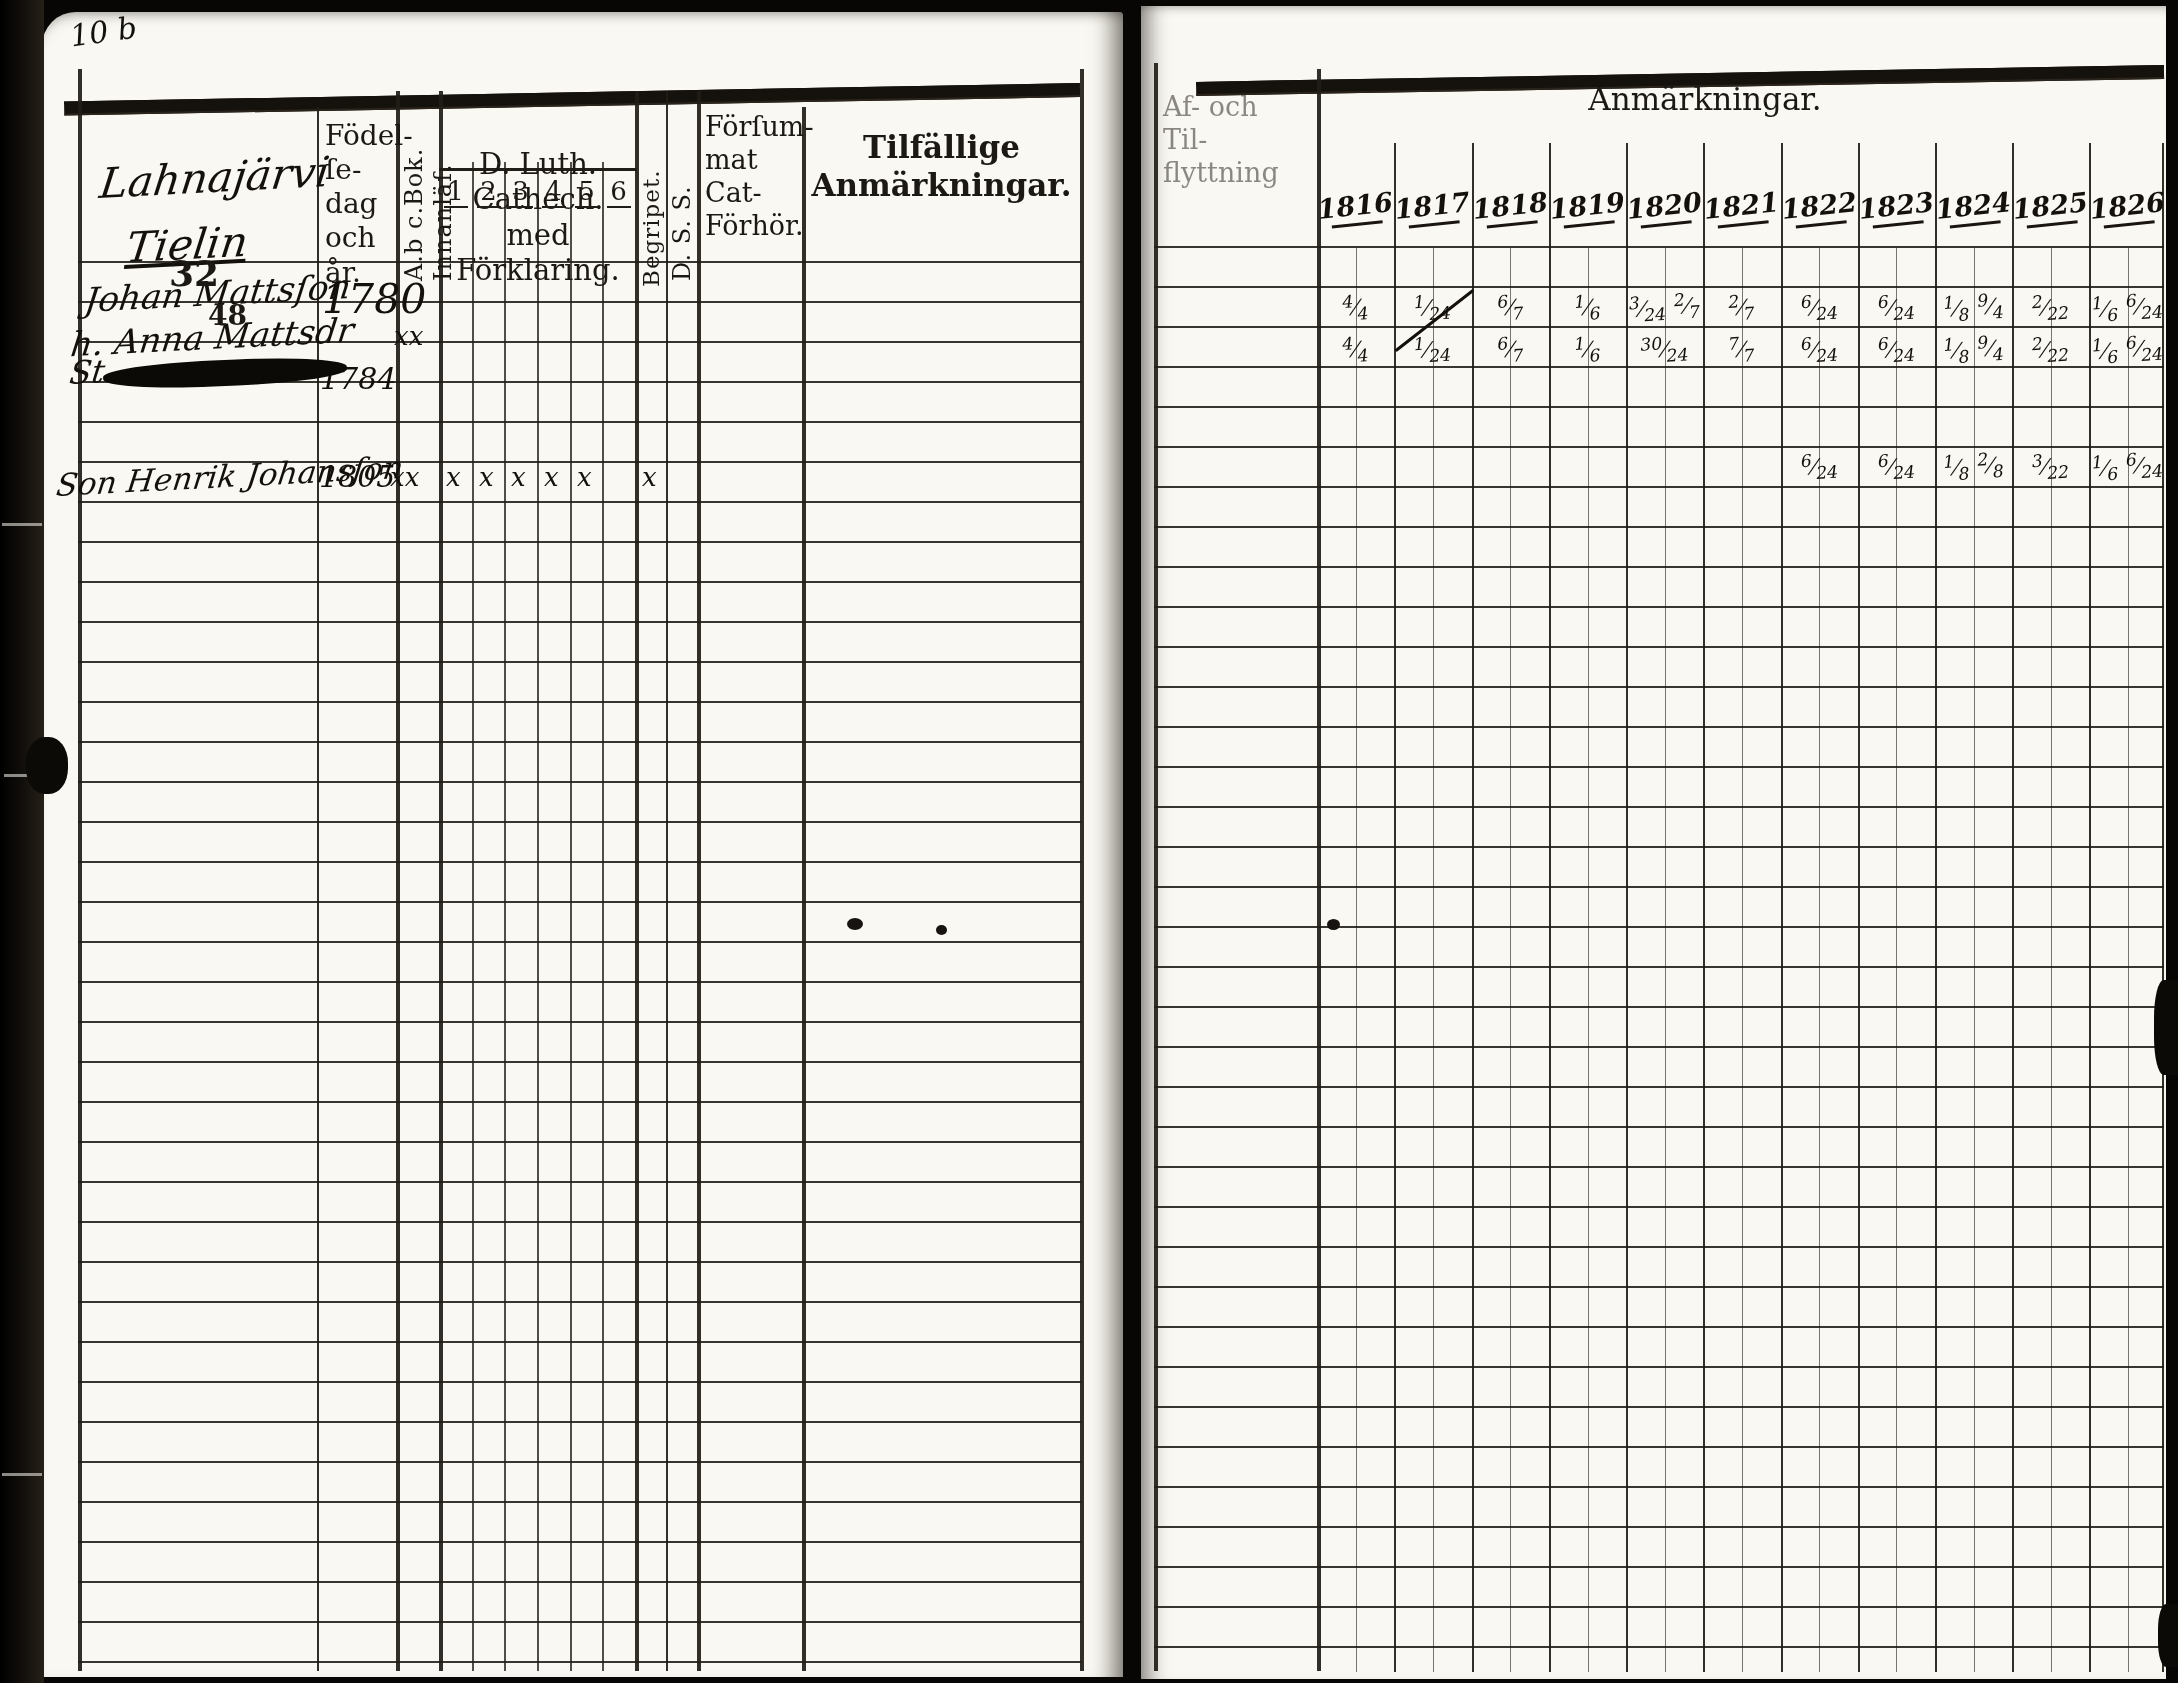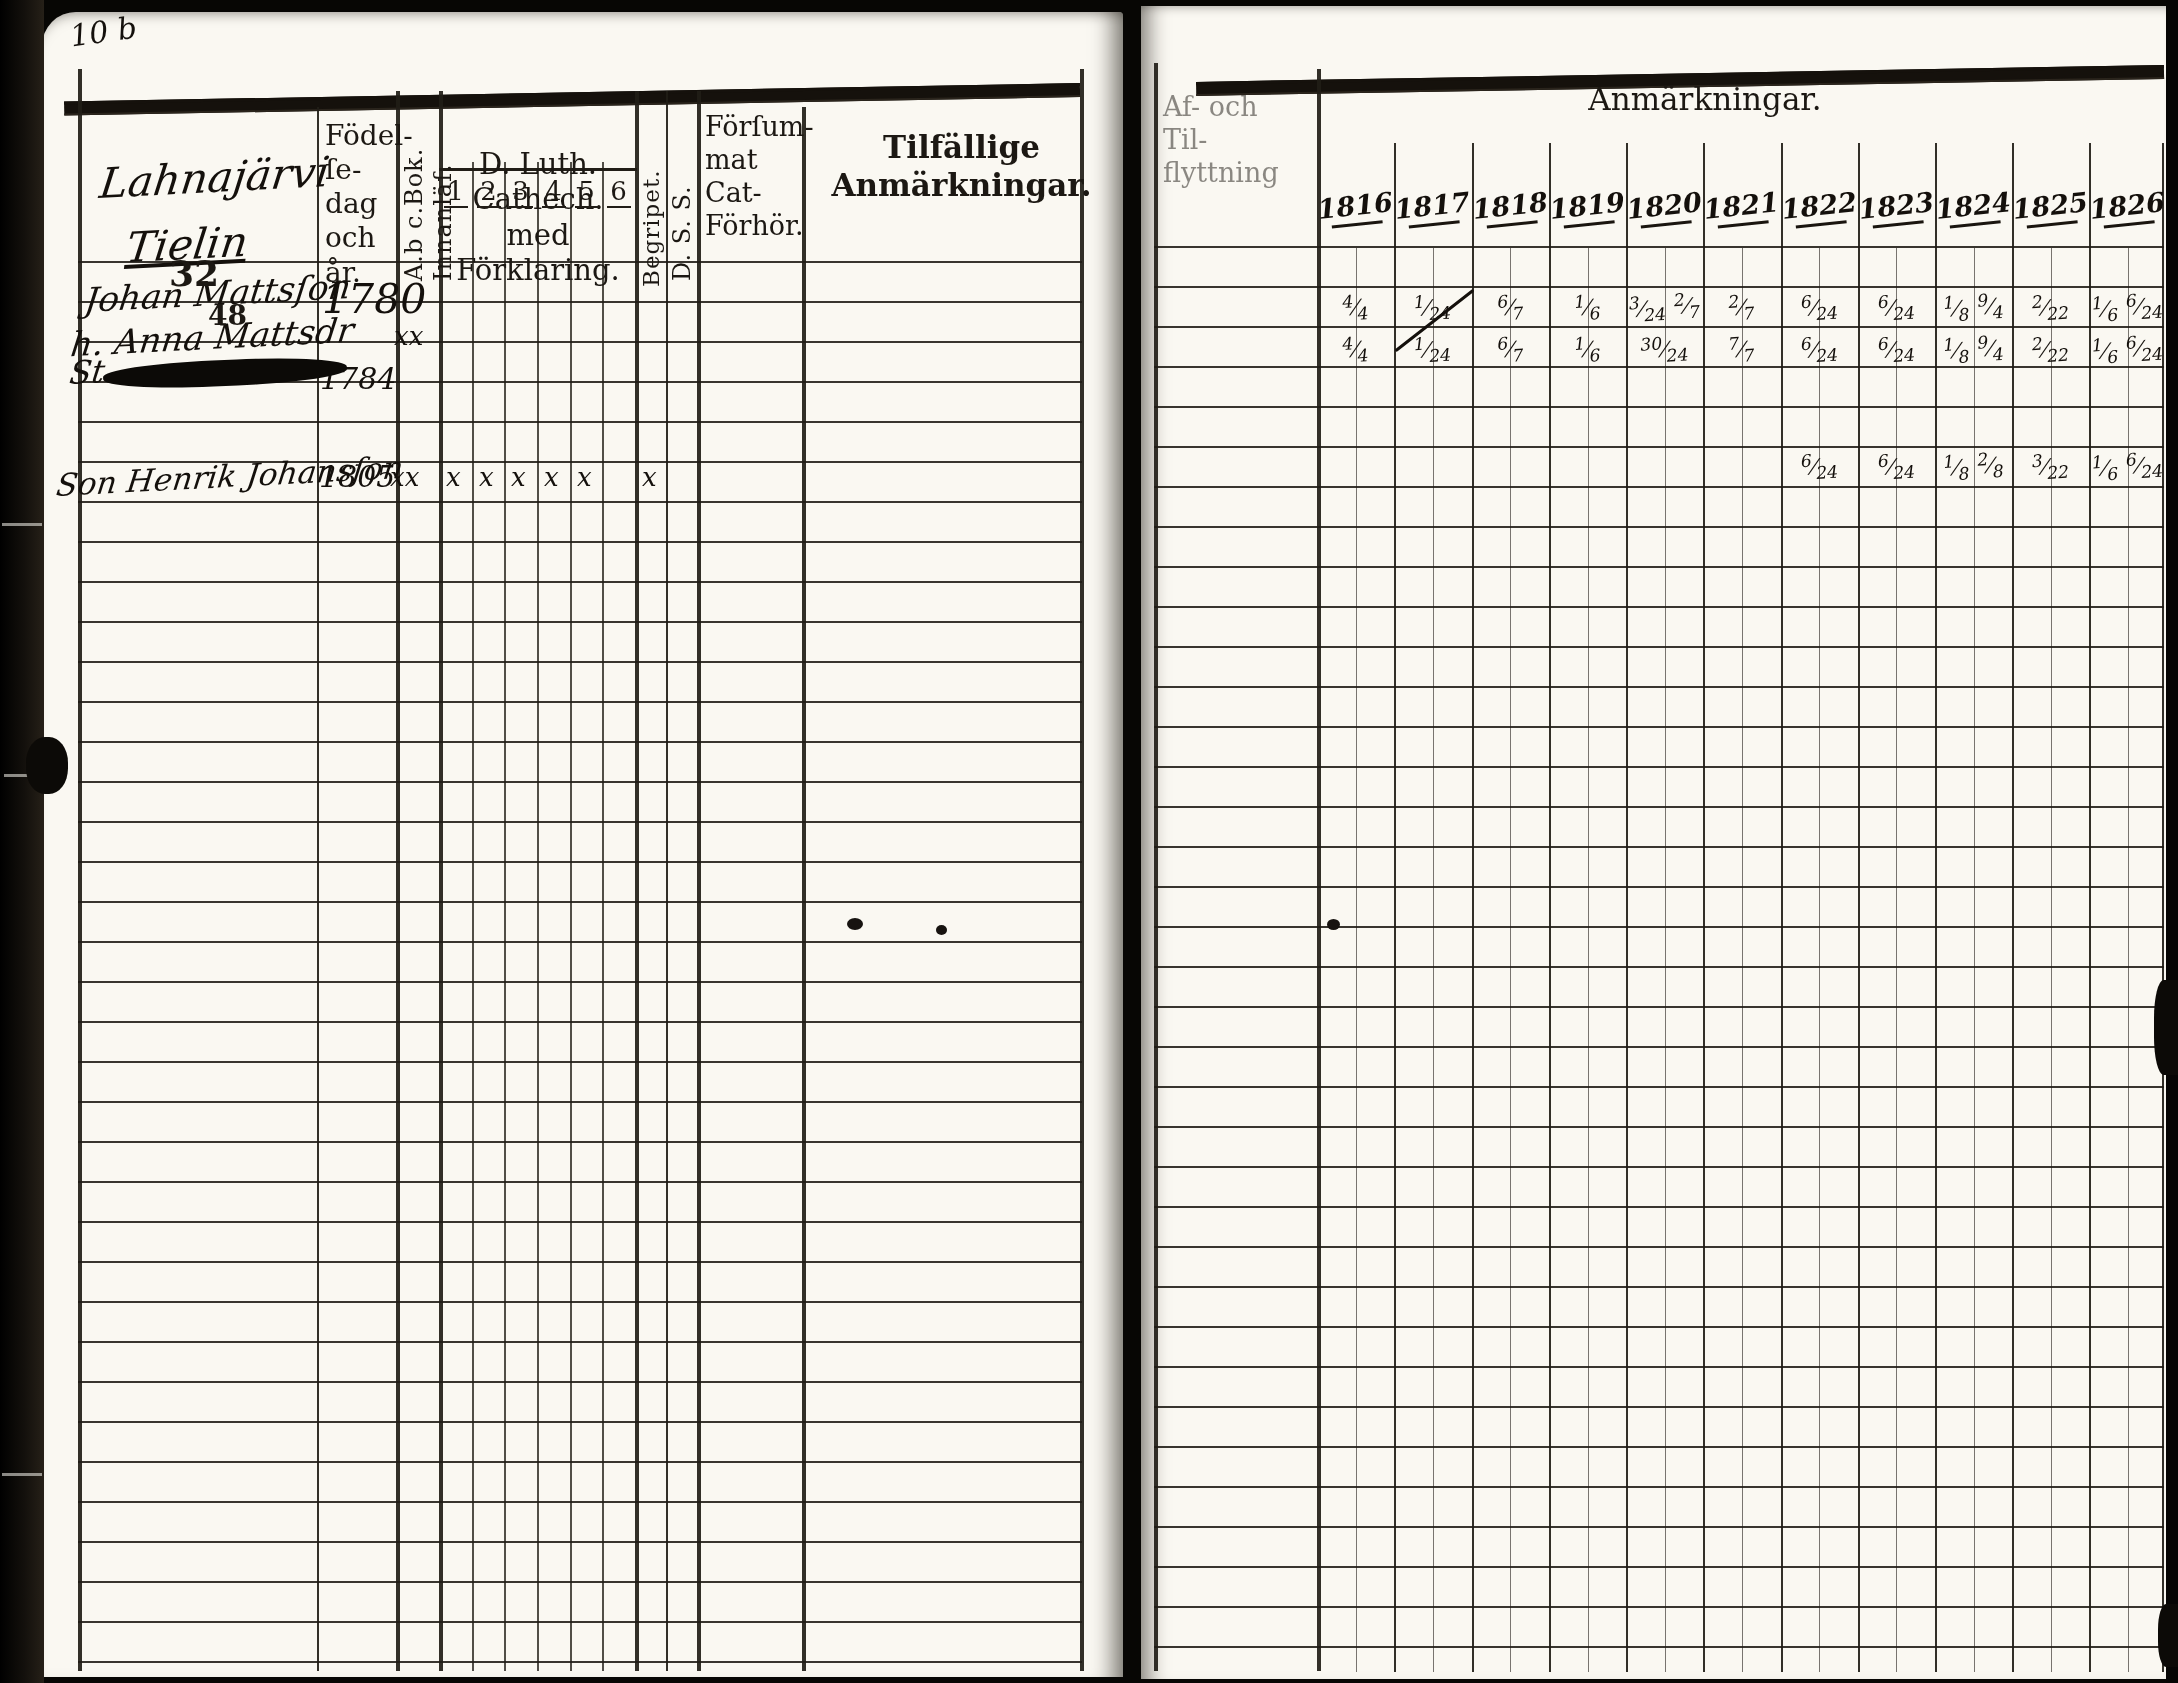--- a/index.html
+++ b/index.html
@@ -67,21 +67,21 @@
 
     <div class="rowlines" style="left:36px;top:211px;width:1004px;height:1448px;"></div>
     <div class="hline" style="left:397px;top:156px;width:198px;"></div>
 
     <div class="printed" style="left:283px;top:107px;width:65px;font-size:28px;">Födel- ſe-dag och år.</div>
     <div class="printed vert" style="left:358px;top:81px;height:188px;font-size:24px;">A.b c.Bok. Innanläſ.</div>
     <div class="printed center" style="left:402px;top:87px;width:188px;font-size:29px;margin-top:48px;">D. Luth. Cathech. med Förklaring.</div>
     <div class="printed vert" style="left:595px;top:87px;height:188px;font-size:23px;">Begripet.</div>
     <div class="printed vert" style="left:626px;top:91px;height:178px;font-size:24px;">D. S. S.</div>
     <div class="printed" style="left:663px;top:99px;width:93px;font-size:27px;">Förſum- mat Cat- Förhör.</div>
-    <div class="printed center" style="left:764px;top:117px;width:271px;font-size:31px;font-weight:bold;margin-left:20px;">Tilfällige Anmärkningar.</div>
+    <div class="printed center" style="left:764px;top:117px;width:271px;font-size:31px;font-weight:bold;">Tilfällige Anmärkningar.</div>
 
     <div class="numcell" style="left:397px;top:164px;">
       <span>1</span><i></i></div>
     <div class="numcell" style="left:430px;top:164px;">
       <span>2</span><i></i></div>
     <div class="numcell" style="left:462px;top:164px;">
       <span>3</span><i></i></div>
     <div class="numcell" style="left:495px;top:164px;">
       <span>4</span><i></i></div>
     <div class="numcell" style="left:528px;top:164px;">

